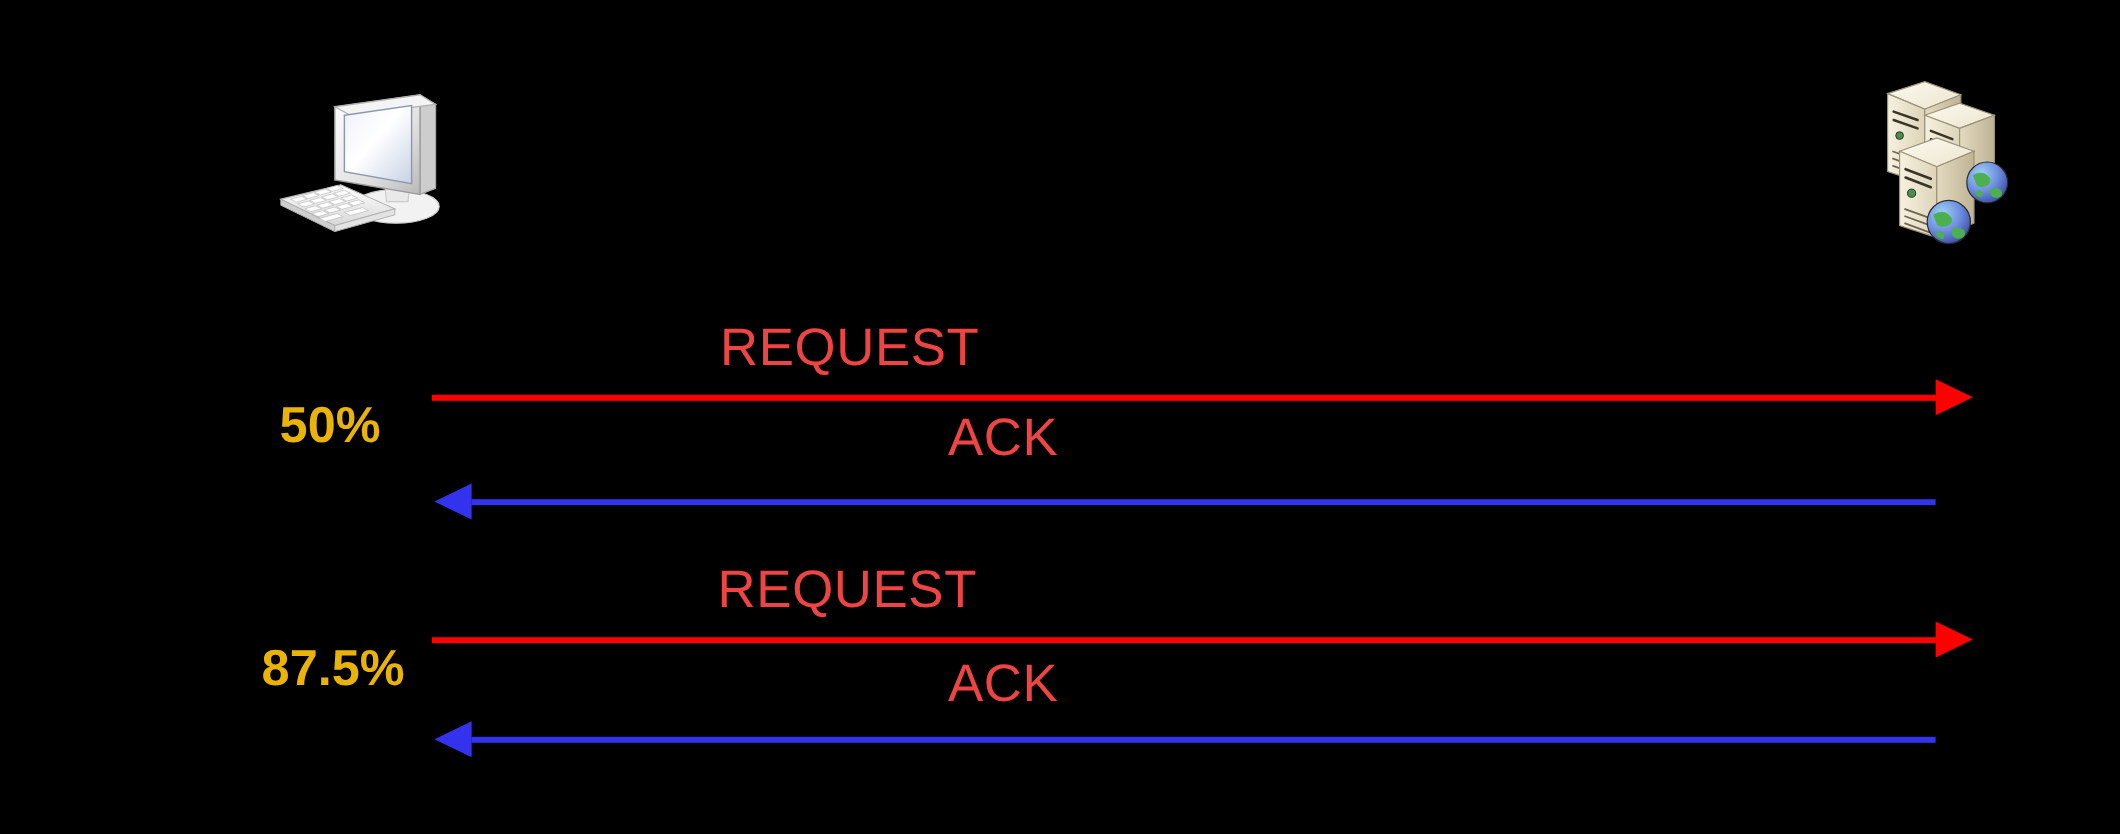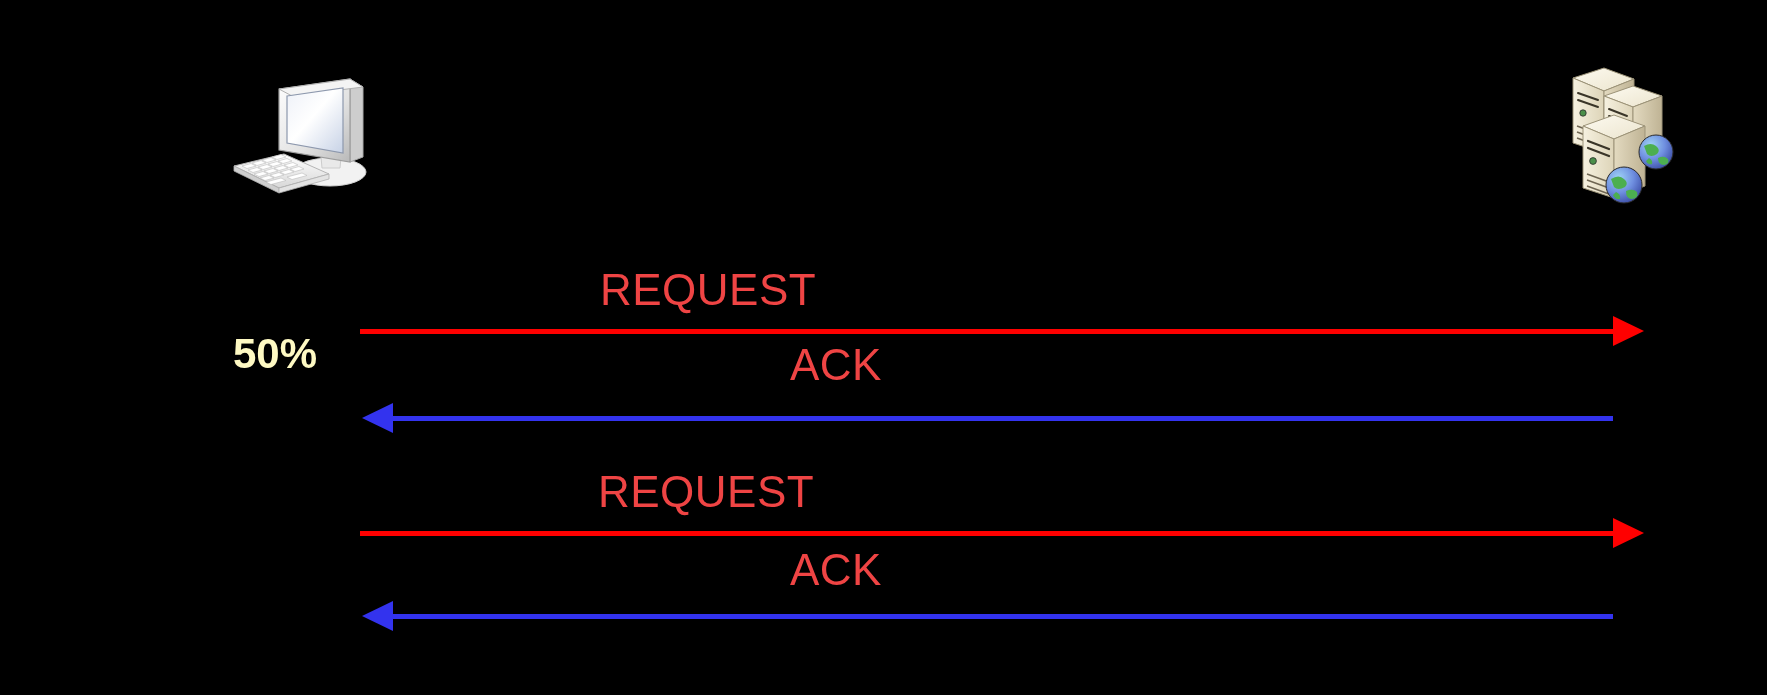--- a/index.html
+++ b/index.html
@@ -53,21 +53,21 @@
     position: absolute;
     color: #ef4444;
     font-size: 44px;
     font-weight: 400;
     letter-spacing: 0.5px;
     white-space: nowrap;
     line-height: 1;
   }
   .pct-label {
     position: absolute;
-    color: #fef9c3;
+    color: #eab308;
     font-size: 42px;
     font-weight: 700;
     white-space: nowrap;
     line-height: 1;
   }
 </style>
 </head>
 <body>
 
 <div id="stage">
@@ -214,20 +214,21 @@
   <div class="pct-label" style="left:233px; top:333px;">50%</div>
 
   <div class="msg-label" style="left:600px; top:268px;">REQUEST</div>
   <div class="msg-line red" style="left:360px; top:329px; width:1253px;"></div>
   <div class="arrowhead right-red" style="left:1613px; top:316px;"></div>
 
   <div class="msg-label" style="left:790px; top:343px;">ACK</div>
   <div class="msg-line blue" style="left:393px; top:416px; width:1220px;"></div>
   <div class="arrowhead left-blue" style="left:362px; top:403px;"></div>
 
+  <div class="pct-label" style="left:218px; top:536px;">87.5%</div>
 
   <div class="msg-label" style="left:598px; top:470px;">REQUEST</div>
   <div class="msg-line red" style="left:360px; top:531px; width:1253px;"></div>
   <div class="arrowhead right-red" style="left:1613px; top:518px;"></div>
 
   <div class="msg-label" style="left:790px; top:548px;">ACK</div>
   <div class="msg-line blue" style="left:393px; top:614px; width:1220px;"></div>
   <div class="arrowhead left-blue" style="left:362px; top:601px;"></div>
 
 </div>

